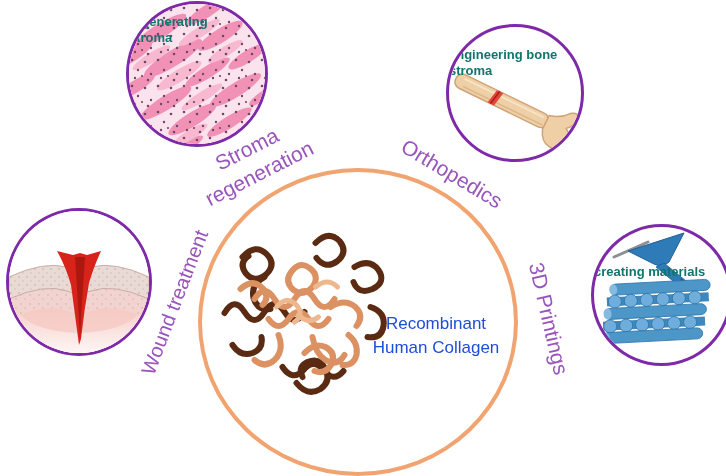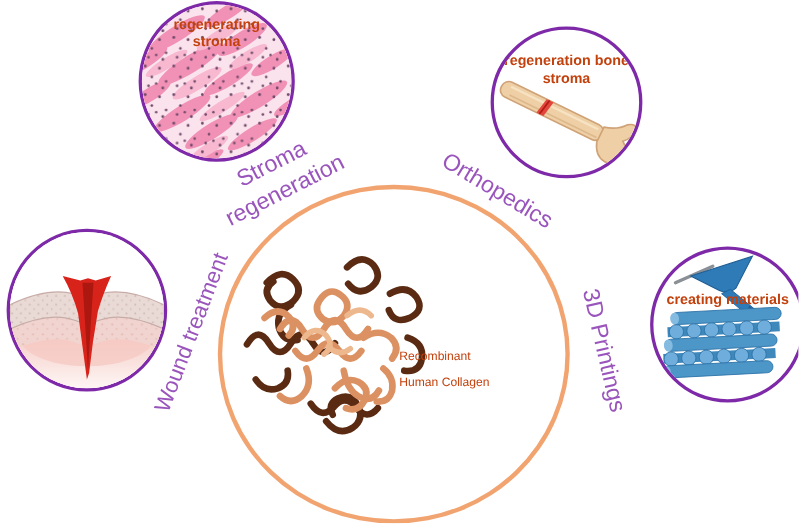--- a/index.html
+++ b/index.html
@@ -2,30 +2,30 @@
 <html><head>
 <meta charset="utf-8">
 <style>
   html,body{margin:0;padding:0;background:#ffffff;}
   .stage{position:relative;width:726px;height:476px;background:#fff;overflow:hidden;
          font-family:"Liberation Sans",sans-serif;}
   .abs{position:absolute;}
   
   .center-ring{left:198px;top:168px;width:312px;height:300px;border:4px solid #F2A470;
                border-radius:50%;}
-  .center-label{left:363px;top:312px;width:146px;text-align:left;color:#c2410c;
-                font-size:11px;line-height:24px;}
+  .center-label{left:363px;top:312px;width:146px;text-align:center;color:#1d4ed8;
+                font-size:17px;line-height:24px;}
   
   .bubble{border:3px solid #7E2AA8;border-radius:50%;overflow:hidden;background:#fff;}
   .bubble svg{position:absolute;left:0;top:0;}
   .b-stroma{left:126px;top:1px;width:136px;height:140px;}
   .b-bone{left:446px;top:24px;width:132px;height:132px;}
   .b-wound{left:6px;top:208px;width:140px;height:142px;}
   .b-materials{left:591px;top:224px;width:135px;height:136px;}
-  .caption{position:absolute;left:0;width:100%;text-align:center;color:#c2410c;
+  .caption{position:absolute;left:0;width:100%;color:#0f766e;
            font-weight:700;font-size:13px;line-height:16px;z-index:5;}
   .cap-stroma{top:10px;}
   .cap-bone{top:20px;}
   .cap-wound{top:26px;}
   .cap-materials{top:37px;}
   
   .cat{color:#9A55BC;font-size:21px;line-height:27px;text-align:center;
        transform-origin:50% 50%;white-space:nowrap;}
   .cat-stroma{left:178px;top:134px;width:150px;transform:rotate(-27deg);}
   .cat-ortho{left:386px;top:160px;width:132px;transform:rotate(31deg);}
@@ -136,21 +136,21 @@
       <g transform="translate(0,14) rotate(26 62 66)">
         <rect x="0" y="57" width="102" height="15" rx="7" fill="#EFD0A6" stroke="#CFA377" stroke-width="1.5"></rect>
         <path d="M100,57 Q112,54 118,46 Q126,40 127,48 Q127,56 121,61 Q129,66 128,75 Q126,86 114,85 Q104,84 100,72 Z" fill="#EFD0A6" stroke="#CFA377" stroke-width="1.5"></path>
         <line x1="8" y1="61" x2="96" y2="61" stroke="#F6E3C4" stroke-width="2"></line>
         <line x1="10" y1="68.5" x2="98" y2="68.5" stroke="#DDB88C" stroke-width="1.5"></line>
         <path d="M42,57 L49,57 L46,72 L39,72 Z" fill="#E2453C"></path>
         <line x1="45" y1="57" x2="42" y2="72" stroke="#B01A12" stroke-width="1.5"></line>
       </g>
     </svg>
     <div class="caption cap-bone">
-      <div>regeneration bone</div>
+      <div>engineering bone</div>
       <div>stroma</div>
     </div>
   </div>
 
   <div class="abs bubble b-wound">
     <svg width="140" height="142" viewBox="0 0 140 142">
       <defs>
         <linearGradient id="gradPink" x1="0" y1="0" x2="0" y2="1">
           <stop offset="0" stop-color="#F3C4BE"></stop>
             <stop offset="1" stop-color="#FEF6F4"></stop>

